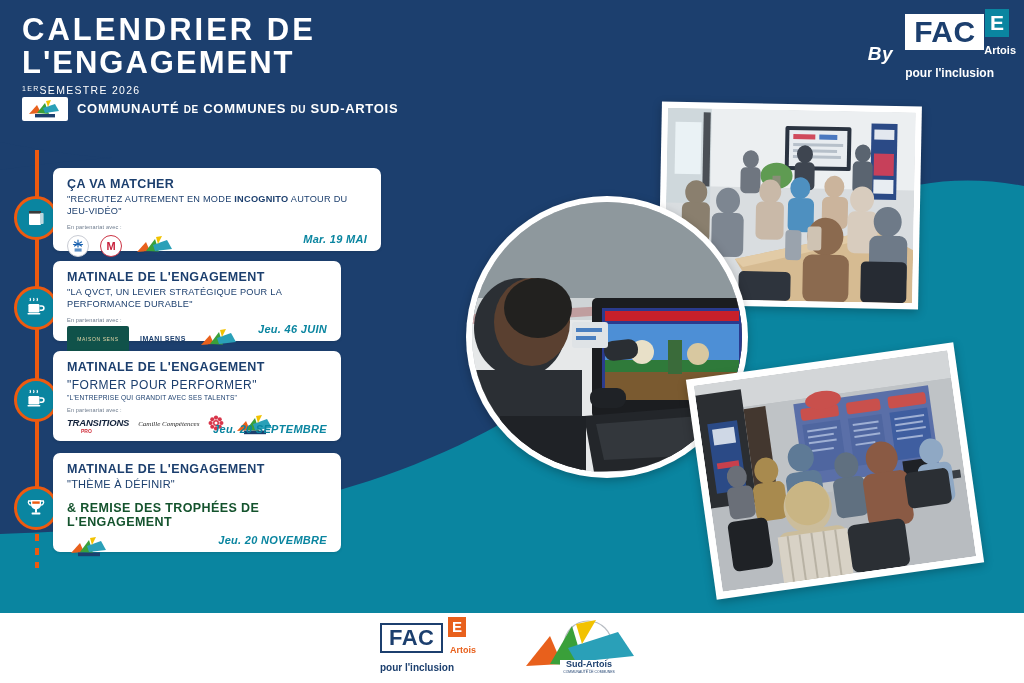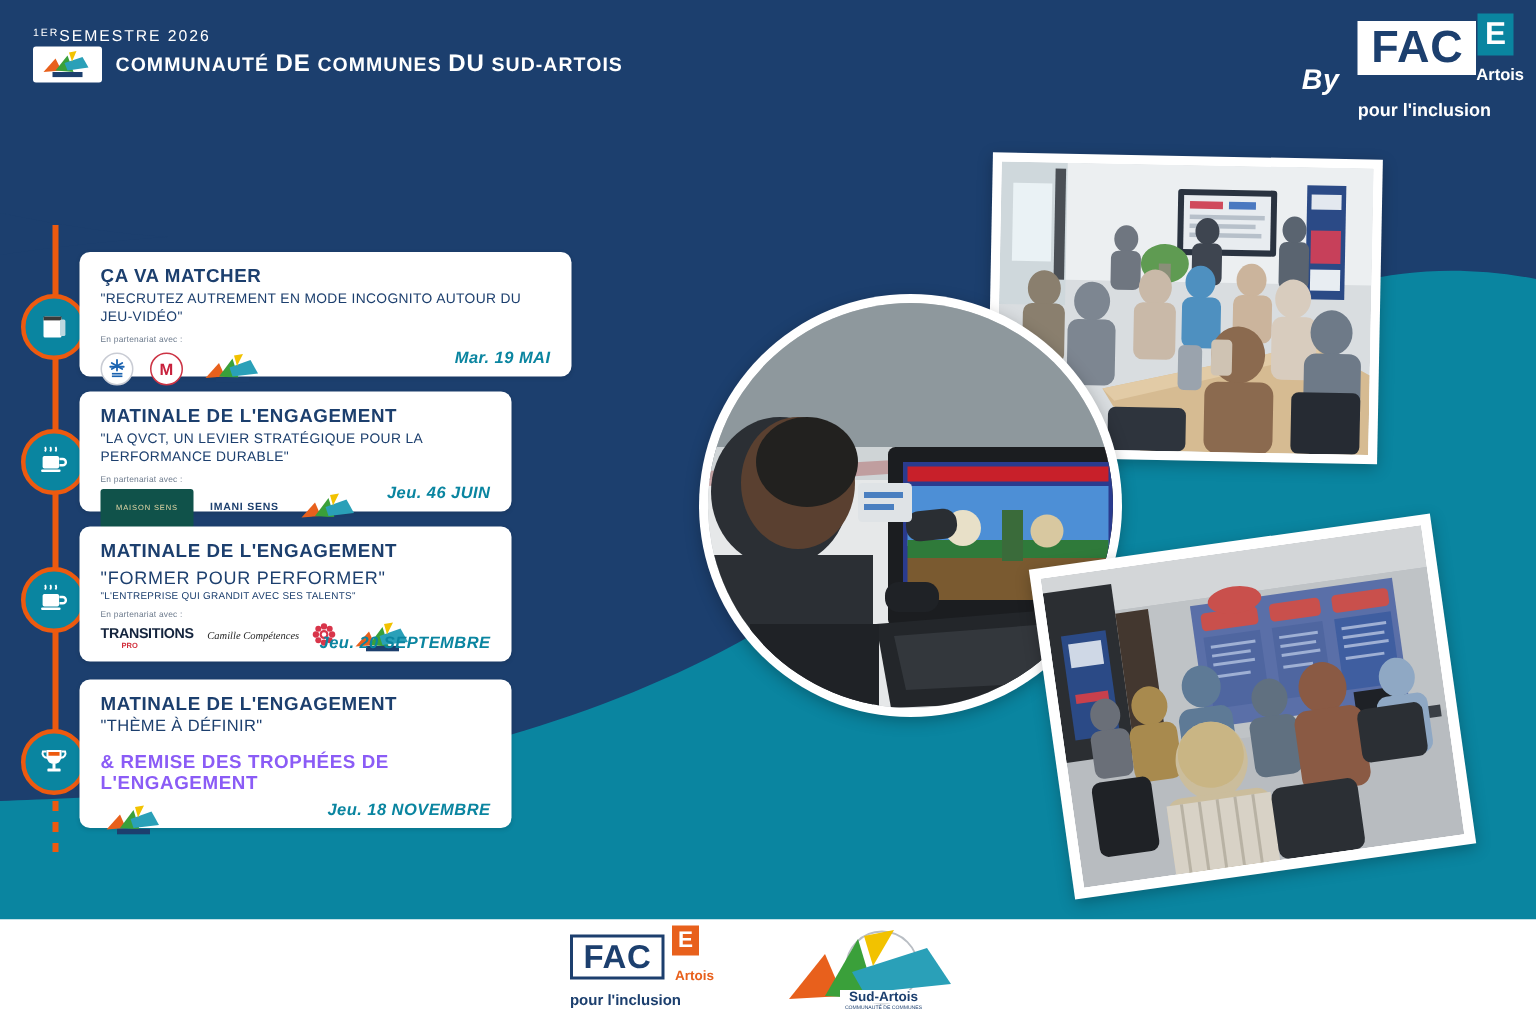--- a/index.html
+++ b/index.html
@@ -23,21 +23,21 @@
     color:#ffffff; font-weight:bold; font-size:31px; line-height:1.06;
     letter-spacing:1.6px; font-family:"Liberation Sans", sans-serif;
     text-transform:uppercase;
   }
   .title .l1 { display:block; letter-spacing:3px; }
   .title .l2 { display:block; letter-spacing:2px; }
   .semester { color:#ffffff; font-size:10.5px; letter-spacing:1.3px; margin-top:4px; font-weight:normal; }
   .semester .sup { font-size:7px; vertical-align:top; position:relative; top:1px; }
   .cc-row { display:flex; align-items:center; gap:9px; margin-top:1px; }
   .cc-text { color:#ffffff; font-weight:bold; font-size:13px; letter-spacing:0.7px; }
-  .cc-text .sm { font-size:16px; font-weight:bold; }
+  .cc-text .sm { font-size:10px; font-weight:bold; }
 
   
   .sudlogo { background:#ffffff; border-radius:2px; padding:2px 3px; display:inline-block; line-height:0; }
   .sudlogo svg { display:block; }
 
   
   .by-face { position:absolute; right:30px; top:14px; display:flex; align-items:center; gap:12px; z-index:6; }
   .by-word { color:#ffffff; font-size:19px; font-weight:bold; font-style:italic; margin-top:14px; letter-spacing:0.5px; }
   .facewrap { position:relative; }
   .facebox { background:#ffffff; padding:3px 8px 3px 9px; display:inline-block; }
@@ -60,40 +60,40 @@
   .tl-node svg { display:block; }
 
   
   .card {
     position:absolute; left:53px; background:#ffffff; border-radius:7px;
     padding:9px 14px 8px 14px; z-index:5;
     box-shadow:0 1px 3px rgba(0,0,0,0.12);
   }
   .c-title { color:#1c3f6e; font-weight:bold; font-size:12.5px; letter-spacing:0.4px; }
   .c-sub { color:#1c3f6e; font-size:9.2px; letter-spacing:0.25px; margin-top:3px; line-height:1.28; }
-  .c-sub b { font-weight:normal; }
+  .c-sub b { font-weight:bold; }
   .c-big { color:#1c3f6e; font-size:12px; letter-spacing:0.5px; margin-top:4px; }
   .c-tiny { color:#1c3f6e; font-size:6.6px; letter-spacing:0.2px; margin-top:2px; }
-  .c-amp { color:#8b5cf6; font-weight:bold; font-size:12.5px; letter-spacing:0.4px; margin-top:10px; }
+  .c-amp { color:#14532d; font-weight:bold; font-size:12.5px; letter-spacing:0.4px; margin-top:10px; }
   .c-part { color:#6d7b8d; font-size:5.6px; margin-top:6px; letter-spacing:0.15px; }
   .c-logos { display:flex; align-items:center; gap:11px; margin-top:3px; min-height:26px; }
   .c-date { position:absolute; right:14px; bottom:6px; color:#0a85a0;
             font-style:italic; font-weight:bold; font-size:11px; letter-spacing:0.3px; }
 
   .logo-chip { line-height:0; }
   .logo-circle {
     width:22px; height:22px; border-radius:50%; border:1px solid #c9ccd4;
     display:flex; align-items:center; justify-content:center; background:#fff;
   }
   .imani { width:62px; height:26px; background:#10524a; border-radius:2px;
            display:flex; flex-direction:column; align-items:center; justify-content:center; }
   .imani-t { color:#e6d9a8; font-size:5px; letter-spacing:0.6px; }
   .imani-sens-txt { color:#1c3f6e; font-size:7px; font-weight:bold; letter-spacing:0.5px; }
   .transitions { display:flex; flex-direction:column; align-items:flex-start; }
-  .tr-word { color:#14243d; font-weight:bold; font-size:9.5px; letter-spacing:-0.2px; }
+  .tr-word { color:#14243d; font-weight:bold; font-size:9.5px; letter-spacing:-0.2px;font-style:italic; }
   .tr-pro { color:#d12d3a; font-weight:bold; font-size:5px; margin-left:14px; }
   .cursive { color:#2a2a2a; font-family:"Liberation Serif", serif; font-style:italic; font-size:7px; line-height:1.1; }
 
   
   .photo { position:absolute; background:#ffffff; z-index:4; box-shadow:0 3px 10px rgba(0,0,0,0.25); overflow:hidden; }
   .photo .inner { position:absolute; overflow:hidden; }
   .p1 { left:660px; top:104px; width:260px; height:203px; padding:6px; transform:rotate(1.1deg); }
   .p2 { left:466px; top:196px; width:282px; height:282px; border-radius:50%; padding:6px; }
   .p2 .inner { border-radius:50%; }
   .p3 { left:700px; top:360px; width:270px; height:222px; padding:7px; transform:rotate(-8deg); }
@@ -119,20 +119,24 @@
   <div class="bg-teal"></div>
   <div class="bg-navy">
     <svg viewBox="0 0 1024 613" preserveAspectRatio="none" aria-hidden="true">
       <path d="M0,0 H1024 V186 C930,168 860,196 790,238 C700,292 612,360 500,424 C390,486 250,520 120,528 C70,531 30,533 0,534 Z" fill="#1c3f6e"></path>
       <path d="M0,142 C40,150 78,156 112,158 C80,160 40,164 0,170 Z" fill="#1c3f6e"></path>
     </svg>
   </div>
   <div class="footer-band"></div>
 
   <div class="header">
+    <div class="title">
+      <span class="l1">CALENDRIER DE</span>
+      <span class="l2">L'ENGAGEMENT</span>
+    </div>
     <div class="semester">
       <span class="sup">1ER</span><span>SEMESTRE 2026</span>
     </div>
     <div class="cc-row">
       <span class="sudlogo">
         <svg width="40" height="20" viewBox="0 0 40 20">
           <path d="M4 15 L12 6 L16 14 Z" fill="#e8601c"></path>
           <path d="M12 14 L20 4 L24 15 Z" fill="#3aa03a"></path>
           <path d="M18 9 L30 5 L34 12 L20 14 Z" fill="#2aa0b8"></path>
           <path d="M21 2 L26 1 L23 8 Z" fill="#f2c200"></path>
@@ -322,21 +326,21 @@
       <span class="logo-chip">
         <svg width="44" height="22" viewBox="0 0 44 22">
           <path d="M4 17 L13 7 L17 16 Z" fill="#e8601c"></path>
           <path d="M13 16 L22 4 L26 17 Z" fill="#3aa03a"></path>
           <path d="M20 10 L34 5 L39 14 L22 16 Z" fill="#2aa0b8"></path>
           <path d="M23 2 L29 1 L25 9 Z" fill="#f2c200"></path>
           <rect x="11" y="16.6" width="22" height="3.6" fill="#1c3f6e"></rect>
         </svg>
       </span>
     </div>
-    <div class="c-date">Jeu. 18 NOVEMBRE</div>
+    <div class="c-date">Jeu. 20 NOVEMBRE</div>
   </div>
 
   <div class="photo p1">
     <div class="inner" style="inset:6px;">
       <svg width="100%" height="100%" viewBox="0 0 248 191" preserveAspectRatio="none">
         <rect width="248" height="191" fill="#d9dde0"></rect>
         <rect x="0" y="0" width="248" height="78" fill="#eceff1"></rect>
         <rect x="0" y="0" width="44" height="95" fill="#cfd8dc"></rect>
         <rect x="8" y="14" width="26" height="52" fill="#eaf2f5"></rect>
         <rect x="36" y="4" width="7" height="74" fill="#4a4f55"></rect>

